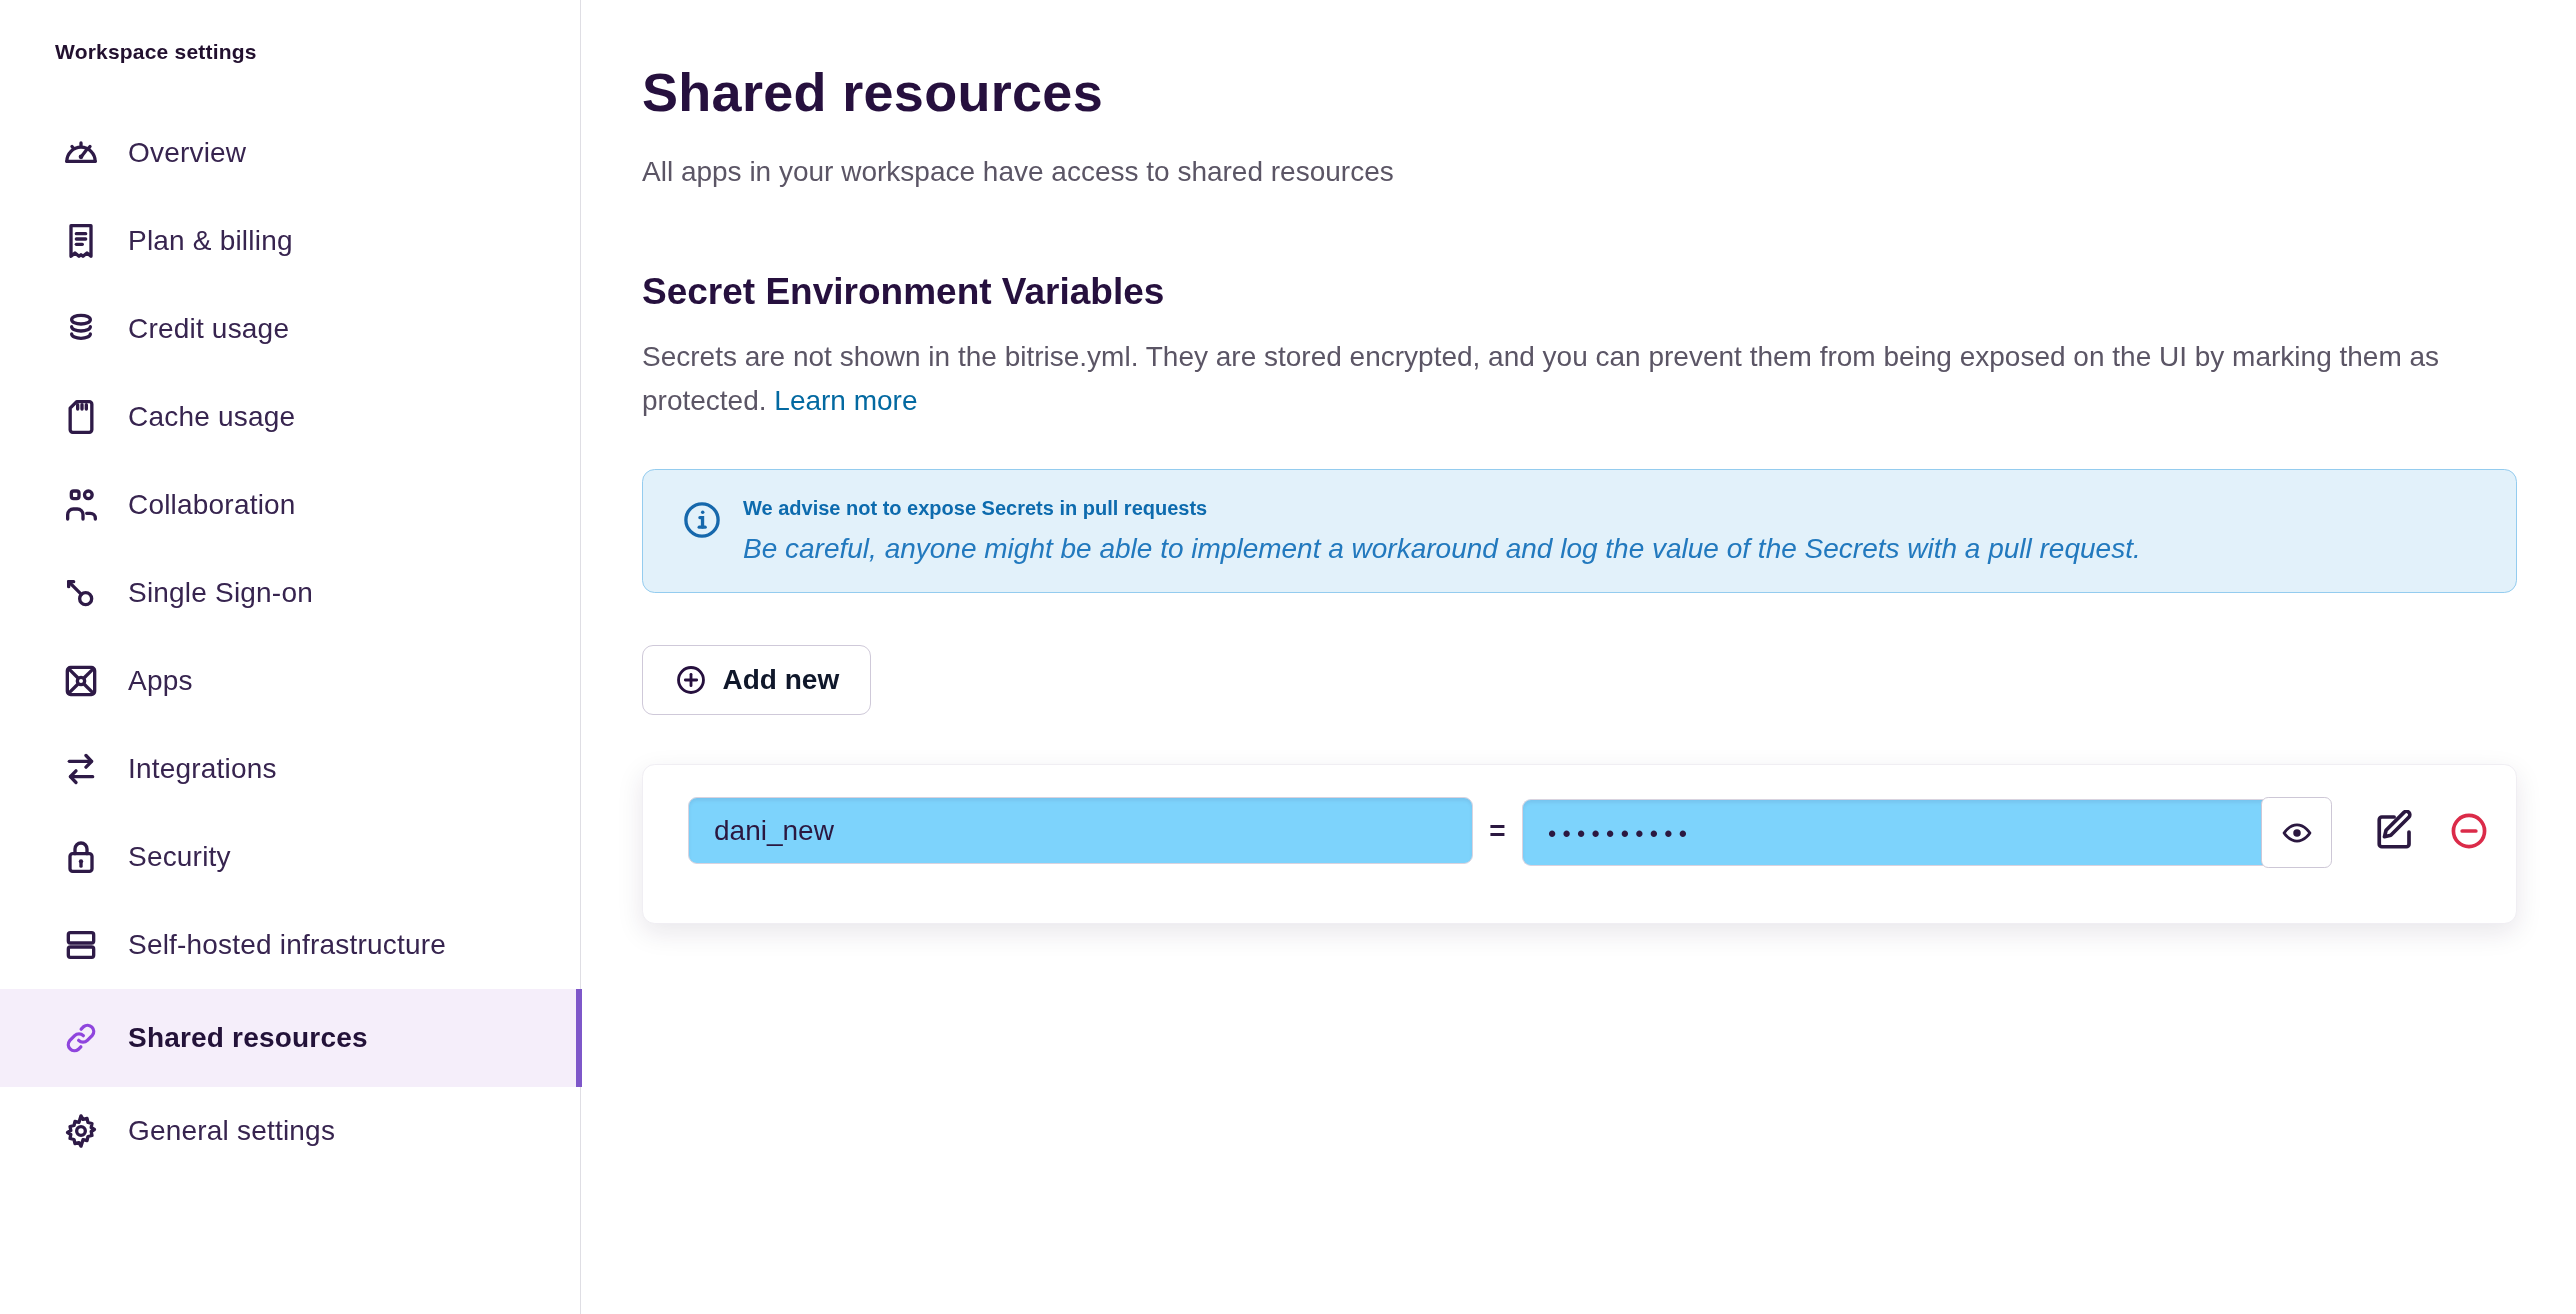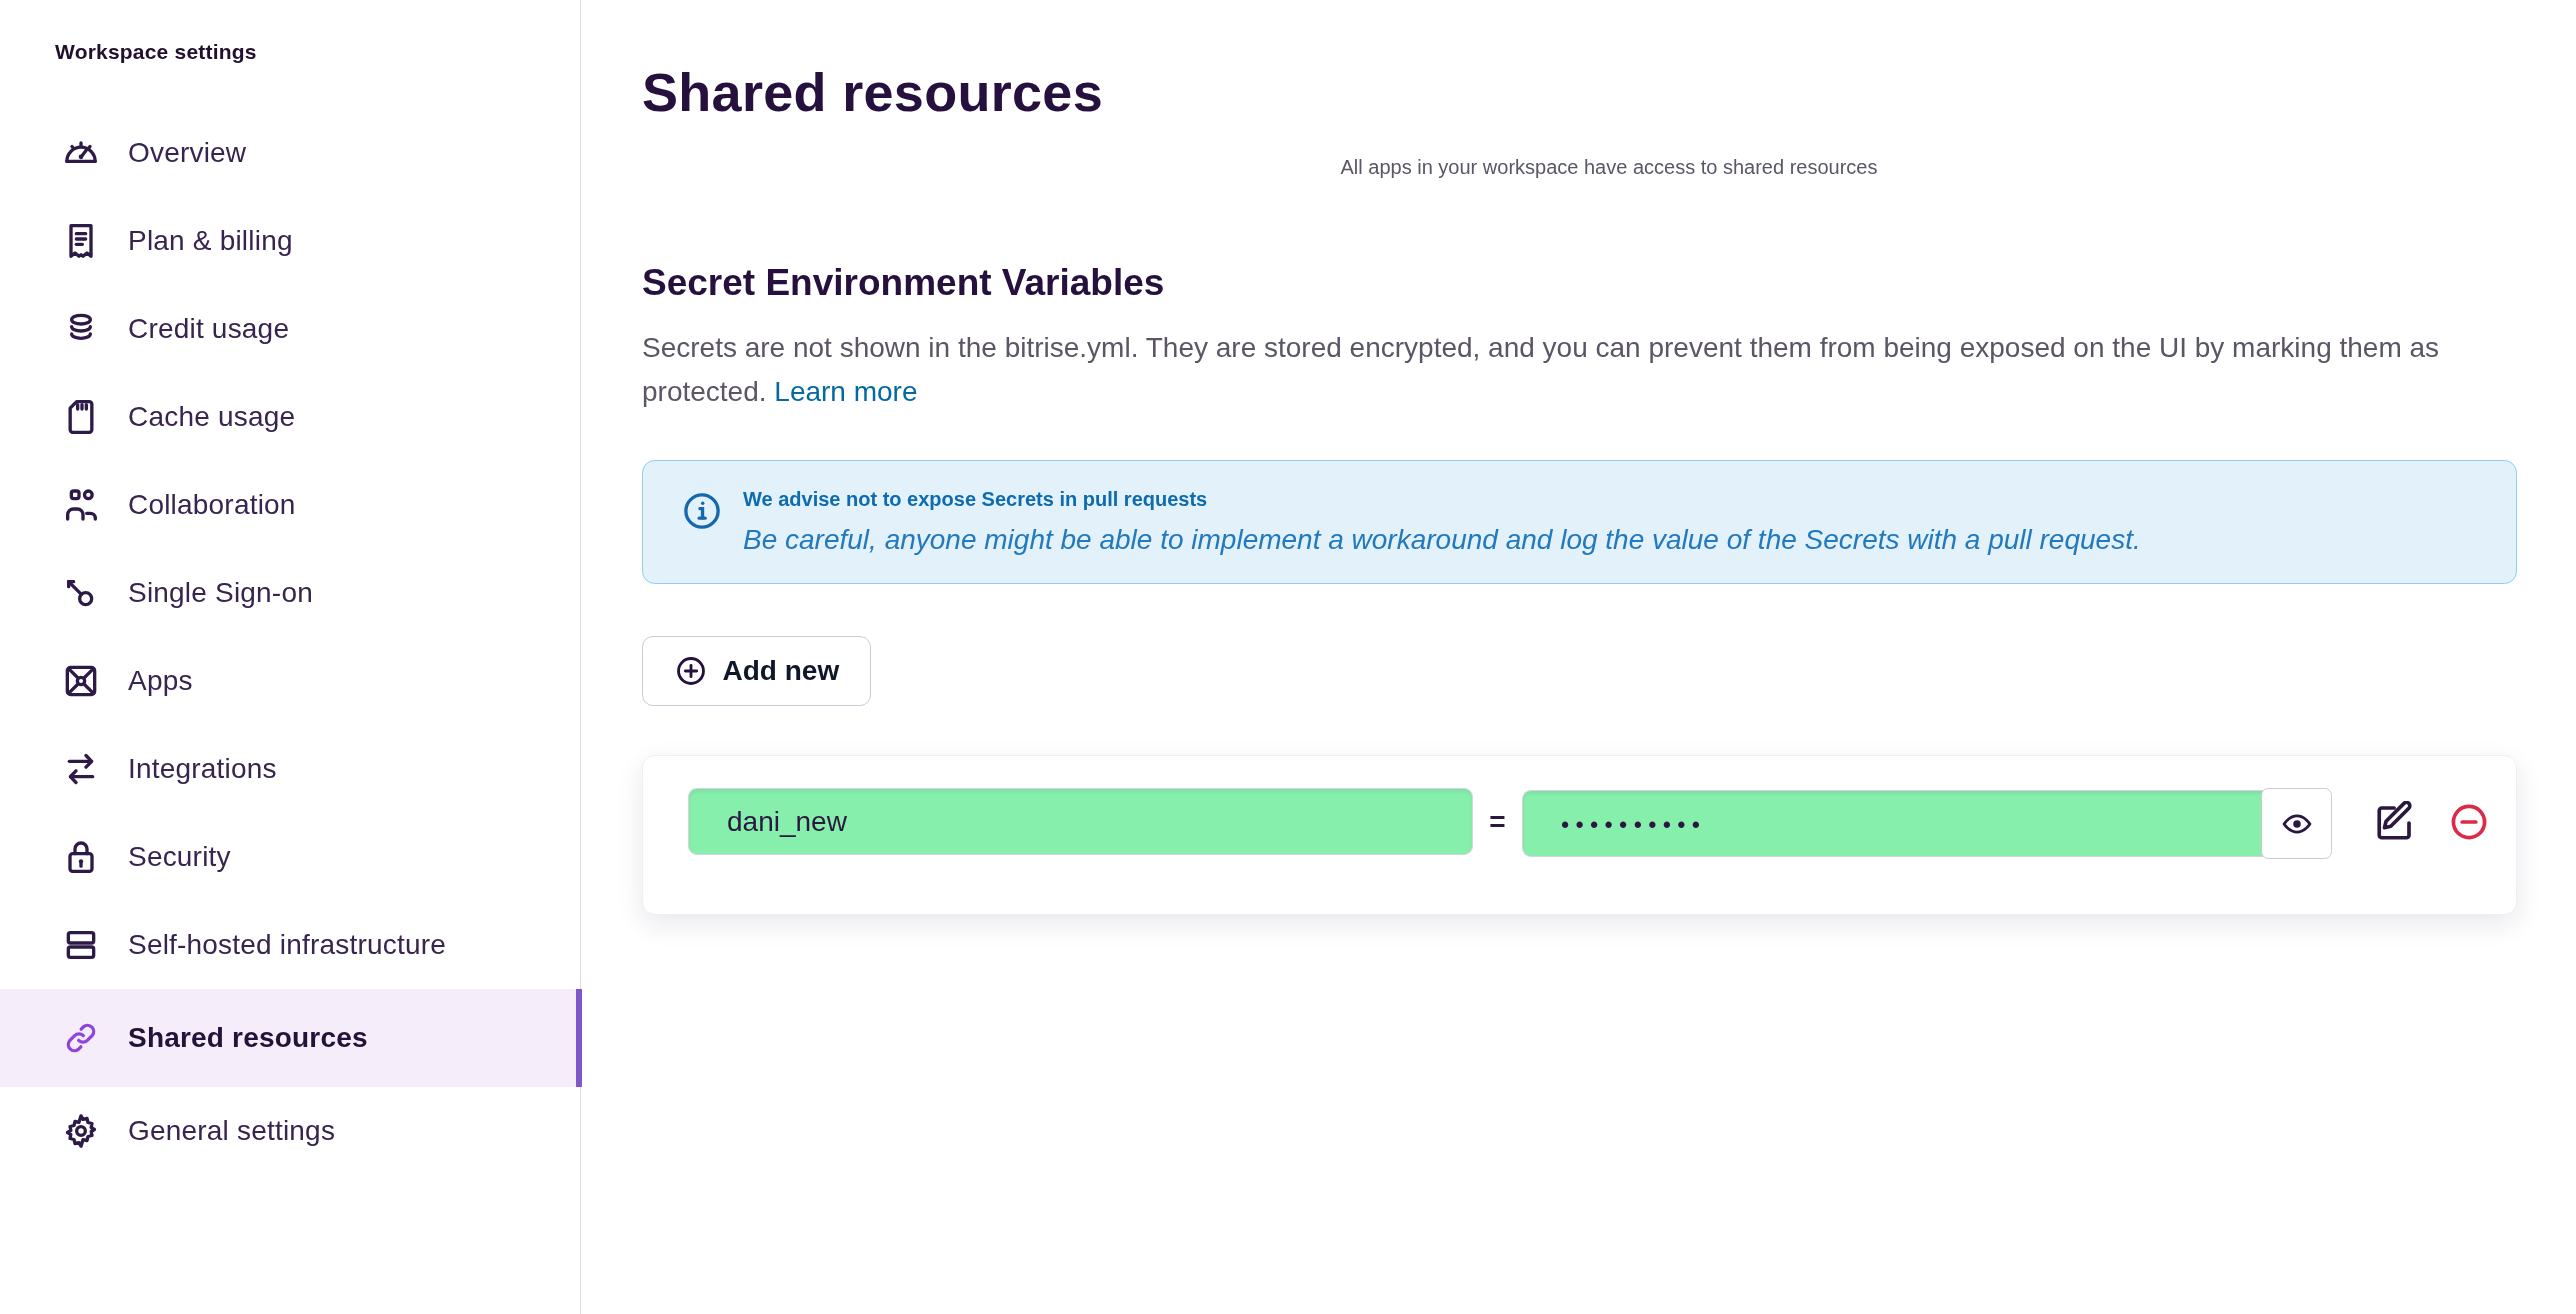--- a/index.html
+++ b/index.html
@@ -21,21 +21,21 @@
   .nav-label { margin-left:27px; font-size:28px; color:#37244F; letter-spacing:0.2px; }
   .nav-item.active { background:#F5EEFA; height:98px; }
   .nav-item.active::after { content:""; position:absolute; right:-1.8px; top:0; width:6.3px; height:100%;
     background:#7E57C9; }
   .nav-item.active .nav-label { font-weight:700; color:#231239; }
   .nav-item.active .nav-icon { color:#8F45DD; }
 
   
   .main { flex:1; padding:61px 0 0 61px; }
   .page-title { font-size:54px; font-weight:700; color:#26103E; letter-spacing:0.3px; }
-  .page-subtitle { margin-top:33px; font-size:20px; color:#5B5565;text-align:center; }
+  .page-subtitle { margin-top:33px; font-size:28px; color:#5B5565; }
 
   .section-heading { margin-top:83px; font-size:37px; font-weight:700; color:#26103E; }
   .section-desc { margin-top:22px; font-size:28px; color:#5B5565; line-height:1.56; max-width:1889px; }
   .learn-more { color:#0369a1; text-decoration:none; cursor:pointer; }
 
   .info-banner { margin-top:47px; width:1875px; background:#E2F1FA; border:1.8px solid #94CCEF;
     border-radius:12.7px; padding:27px 31px 27px 38px; display:flex; align-items:flex-start; }
   .info-banner .b-icon { width:42px; height:42px; color:#1668AC; margin-top:1.8px; flex:0 0 42px; }
   .info-banner .b-icon svg { width:42px; height:42px; }
   .banner-text { margin-left:20px; }
@@ -44,23 +44,23 @@
 
   .add-btn { margin-top:52px; height:70px; padding:0 31px; display:inline-flex; align-items:center;
     background:#ffffff; border:1.8px solid #CFC9D9; border-radius:11px; cursor:pointer; }
   .add-btn .a-icon { width:34px; height:34px; color:#26103E; display:flex; }
   .add-btn .a-icon svg { width:34px; height:34px; }
   .add-btn .a-label { margin-left:14.5px; font-size:28px; font-weight:700; color:#0f172a; }
 
   .secret-card { margin-top:49px; width:1875px; height:160px; background:#ffffff;
     border:0.9px solid #F0EEF3; border-radius:12.7px; box-shadow:0 9px 27px rgba(40,20,60,.10);
     padding:32px 0 0 45px; display:flex; align-items:flex-start; }
-  .field { height:67px; background:#86efac; border:1.8px solid #D9D3DF; border-radius:9px;
+  .field { height:67px; background:#7dd3fc; border:1.8px solid #D9D3DF; border-radius:9px;
     box-shadow:inset 0 2.7px 3.6px rgba(40,20,60,.07); font-size:28px; color:#2B1840;
-    padding:0 38px; display:flex; align-items:center; }
+    padding:0 25px; display:flex; align-items:center; }
   .key-field { width:785px; }
   .eq { width:49px; text-align:center; font-size:28px; font-weight:700; color:#2B1840;
     line-height:67px; }
   .value-group { display:flex; align-items:center; }
   .value-field { width:741px; border-radius:9px 0 0 9px; border-right:none;
     letter-spacing:6.3px; font-size:23.5px; padding-top:3.6px; }
   .eye-btn { width:71px; height:71px; background:#ffffff; border:1.8px solid #CDC7D6;
     border-radius:7.2px; margin-left:-1.8px; display:flex; align-items:center; justify-content:center;
     color:#2B1840; cursor:pointer; }
   .eye-btn svg { width:36px; height:36px; }

